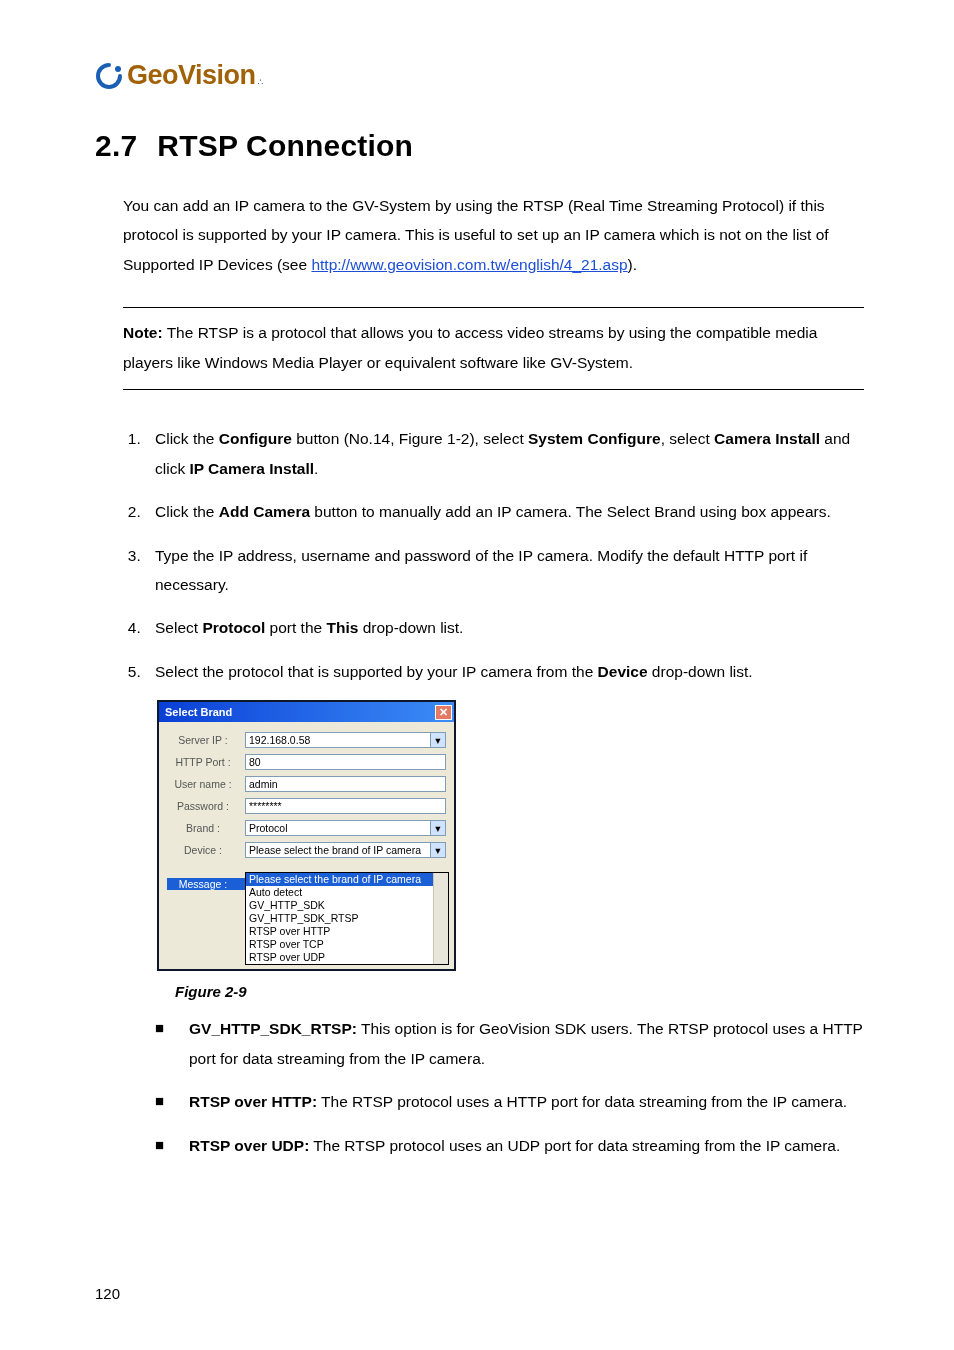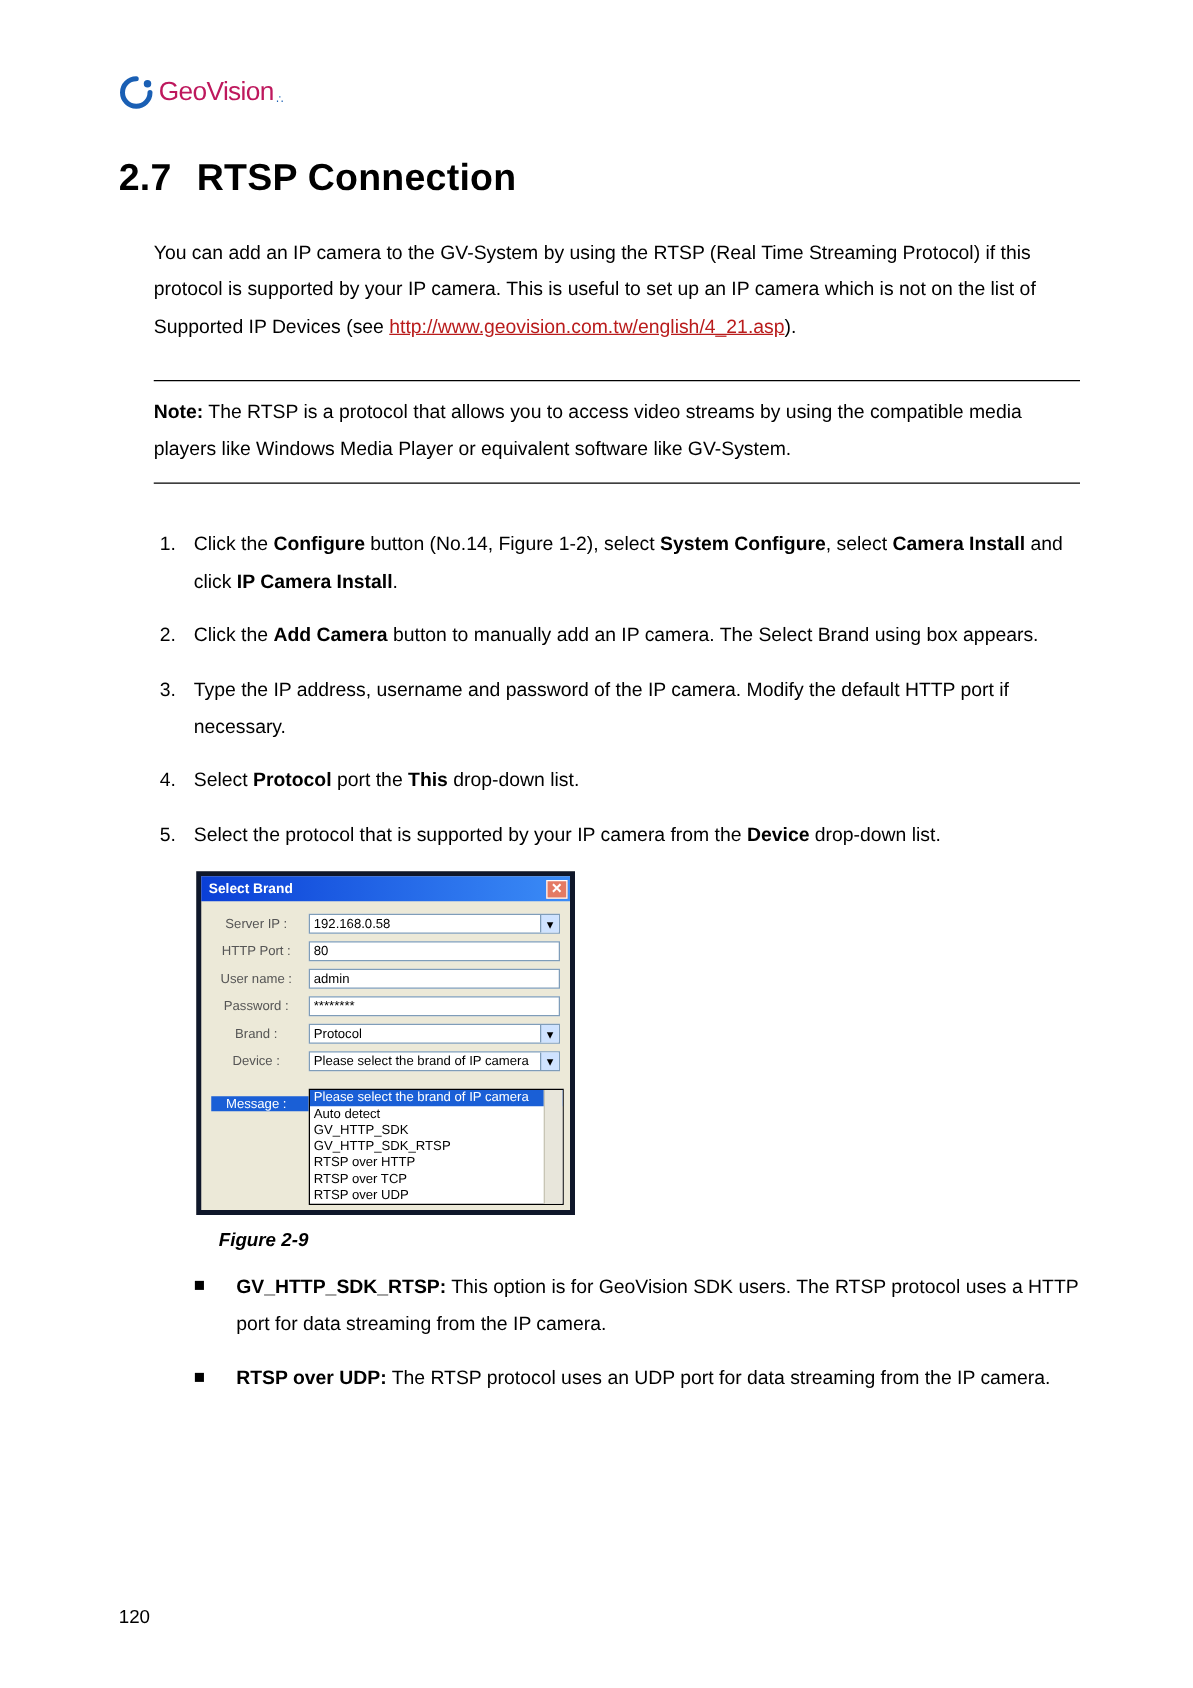--- a/index.html
+++ b/index.html
@@ -19,23 +19,23 @@
     align-items: center;
     gap: 4px;
     margin-bottom: 38px;
   }
   .logo-arc {
     width: 28px;
     height: 28px;
     position: relative;
   }
   .logo-text {
-    font-size: 21px;
-    font-weight: 400;
-    color: #be185d;
+    font-size: 27px;
+    font-weight: 700;
+    color: #a16207;
     letter-spacing: -0.5px;
   }
   .logo-small {
     font-size: 9px;
     color: #1a5fb4;
     align-self: flex-end;
     margin-bottom: 4px;
     margin-left: -2px;
   }
   h1.section-title {
@@ -45,21 +45,21 @@
     margin: 0 0 28px 0;
     letter-spacing: 0.2px;
   }
   h1.section-title .num { margin-right: 20px; }
   .body-text {
     font-size: 15.5px;
     line-height: 1.9;
     margin: 0 0 0 28px;
   }
   .intro { margin-bottom: 28px; }
-  a.ulink { color: #b91c1c; text-decoration: underline; }
+  a.ulink { color: #1d4ed8; text-decoration: underline; }
   .note-box {
     border-top: 1.5px solid #000;
     border-bottom: 1.5px solid #000;
     padding: 10px 0 12px 0;
     margin: 0 0 34px 28px;
   }
   ol.steps {
     margin: 0 0 0 28px;
     padding: 0 0 0 22px;
     font-size: 15.5px;
@@ -95,21 +95,21 @@
   .page-num {
     position: absolute;
     left: 95px;
     bottom: 48px;
     font-size: 15px;
   }
 
   
   .dlg {
     width: 295px;
-    border: 4px solid #0f172a;
+    border: 2px solid #0f172a;
     background: #ece9d8;
     font-family: Tahoma, Arial, sans-serif;
     font-size: 10.5px;
   }
   .dlg-title {
     display: flex;
     align-items: center;
     justify-content: space-between;
     height: 20px;
     background: linear-gradient(to right, #0a3fd6, #3b8cf7);
@@ -266,16 +266,17 @@
         <div class="scroll"></div>
       </div>
     </div>
   </div>
 </div>
 
 <div class="figure-caption">Figure 2-9</div>
 
 <ul class="bullets">
   <li><b>GV_HTTP_SDK_RTSP:</b><span> This option is for GeoVision SDK users. The RTSP protocol uses a HTTP port for data streaming from the IP camera.</span></li>
+  <li><b>RTSP over HTTP:</b><span> The RTSP protocol uses a HTTP port for data streaming from the IP camera.</span></li>
   <li><b>RTSP over UDP:</b><span> The RTSP protocol uses an UDP port for data streaming from the IP camera.</span></li>
 </ul>
 
 <div class="page-num">120</div>
 
 </body></html>

